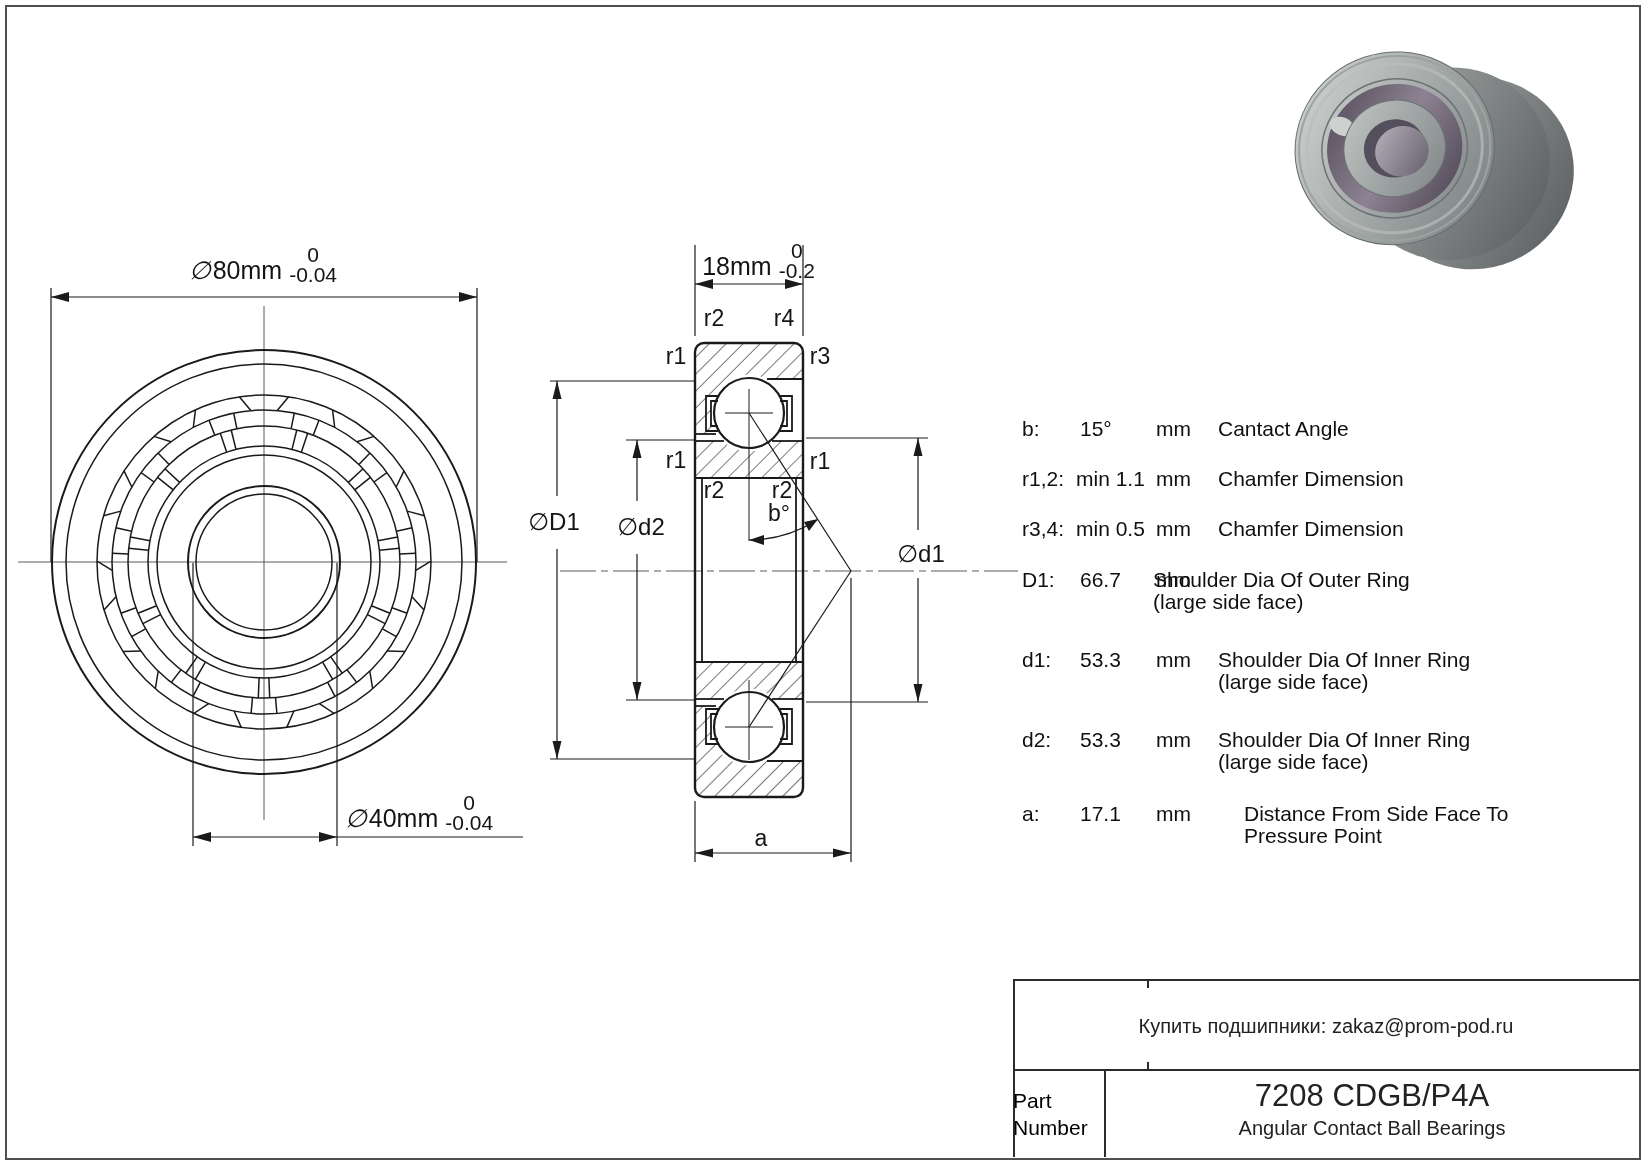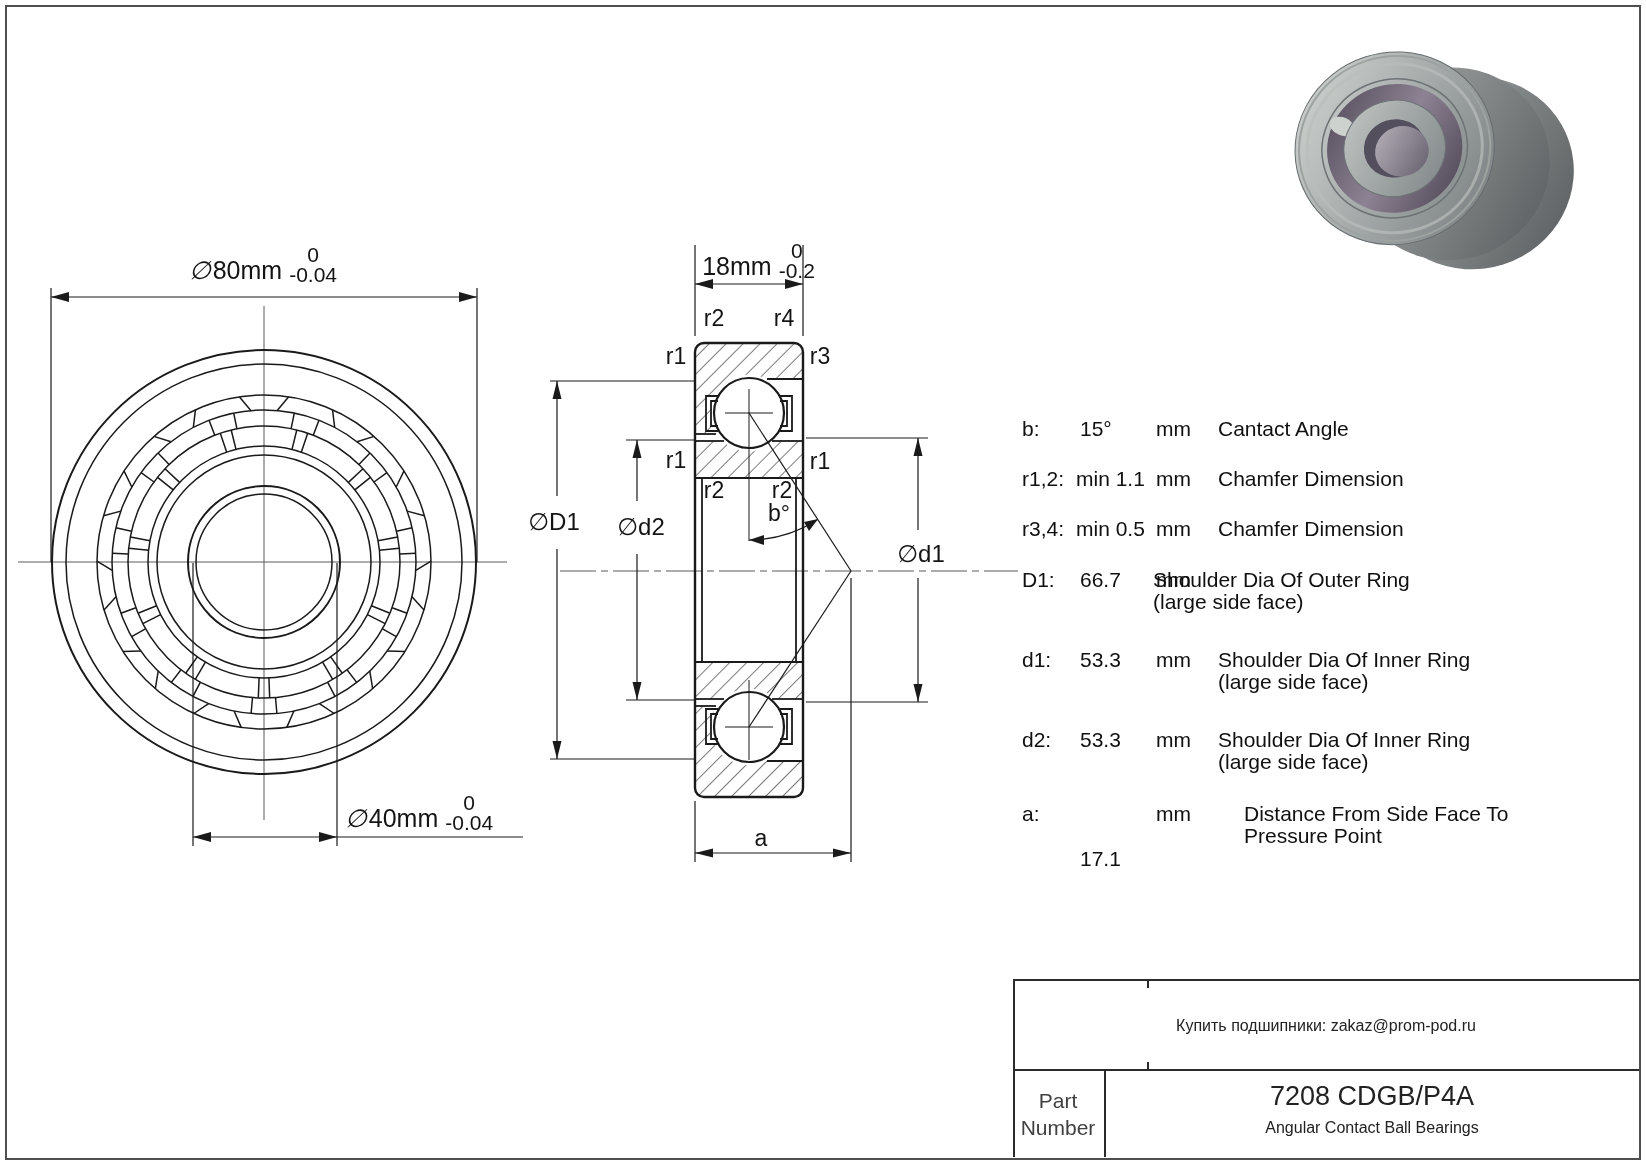--- a/index.html
+++ b/index.html
@@ -10,23 +10,23 @@
   svg.draw{position:absolute;left:0;top:0;}
   .lbl{position:absolute;transform:translate(-50%,-50%);font-size:23px;white-space:nowrap;color:#141414;}
   .dim{position:absolute;display:flex;align-items:flex-end;gap:7px;font-size:25px;color:#141414;white-space:nowrap;}
   .dim.centered{transform:translate(-50%,-50%);}
   .dim .dsym{font-style:italic;margin-right:2px;}
   .tolstack{display:flex;flex-direction:column;align-items:center;font-size:21px;line-height:20px;}
   
   .spec-row .c{position:absolute;font-size:21px;line-height:22px;color:#101010;}
   
   .tb-line{position:absolute;background:#2b2b2b;}
-  .tb-text{position:absolute;font-size:16px;color:#222;white-space:nowrap;transform:translate(-50%,-50%);}
-  .tb-part-label{position:absolute;width:90px;text-align:center;font-size:21px;line-height:27px;color:#404040;transform:translate(-50%,-50%);}
-  .tb-pn{font-size:27px;}
+  .tb-text{position:absolute;font-size:20px;color:#222;white-space:nowrap;transform:translate(-50%,-50%);}
+  .tb-part-label{position:absolute;width:90px;text-align:left;font-size:21px;line-height:27px;color:#000000;transform:translate(-50%,-50%);}
+  .tb-pn{font-size:31px;}
 </style>
 </head>
 <body>
 
 <div class="page">
 
   <div class="page-border"></div>
 
   <svg class="draw" width="1646" height="1165" viewBox="0 0 1646 1165">
     <defs>
@@ -252,21 +252,21 @@
       <div class="c" style="left:1218px;top:649px;width:300px;">Shoulder Dia Of Inner Ring (large side face)</div>
     </div>
     <div class="spec-row">
       <div class="c" style="left:1022px;top:729px;">d2:</div>
       <div class="c" style="left:1080px;top:729px;">53.3</div>
       <div class="c" style="left:1156px;top:729px;">mm</div>
       <div class="c" style="left:1218px;top:729px;width:300px;">Shoulder Dia Of Inner Ring (large side face)</div>
     </div>
     <div class="spec-row">
       <div class="c" style="left:1022px;top:803px;">a:</div>
-      <div class="c" style="left:1080px;top:848px;text-align:right;">17.1</div>
+      <div class="c" style="left:1080px;top:803px;text-align:right;">17.1</div>
       <div class="c" style="left:1156px;top:803px;">mm</div>
       <div class="c" style="left:1244px;top:803px;width:300px;">Distance From Side Face To Pressure Point</div>
     </div>
   </div>
 
   <div>
     <div class="tb-line" style="left:1013px;top:979px;width:626px;height:2px;"></div>
     <div class="tb-line" style="left:1013px;top:1069px;width:626px;height:2px;"></div>
     <div class="tb-line" style="left:1013px;top:979px;width:2px;height:178px;"></div>
     <div class="tb-line" style="left:1104px;top:1069px;width:2px;height:88px;"></div>

